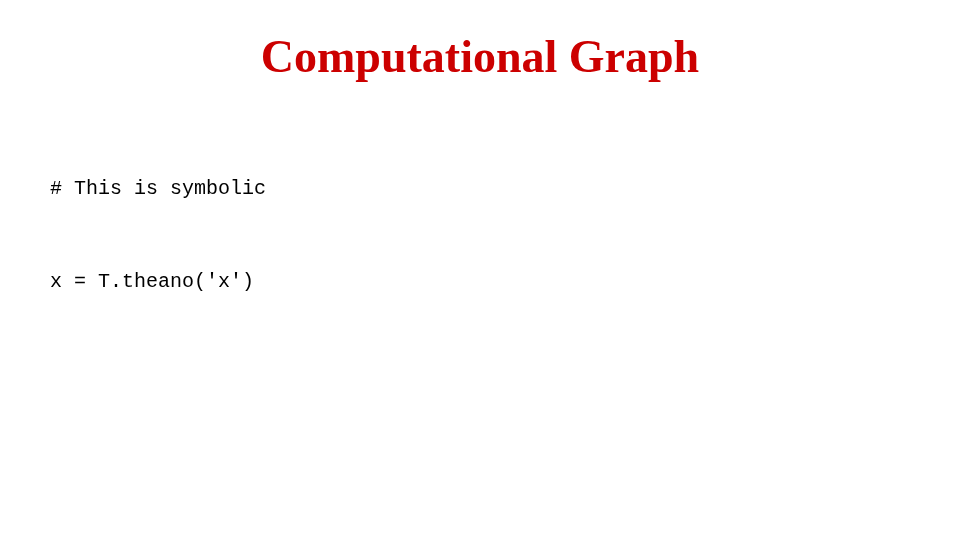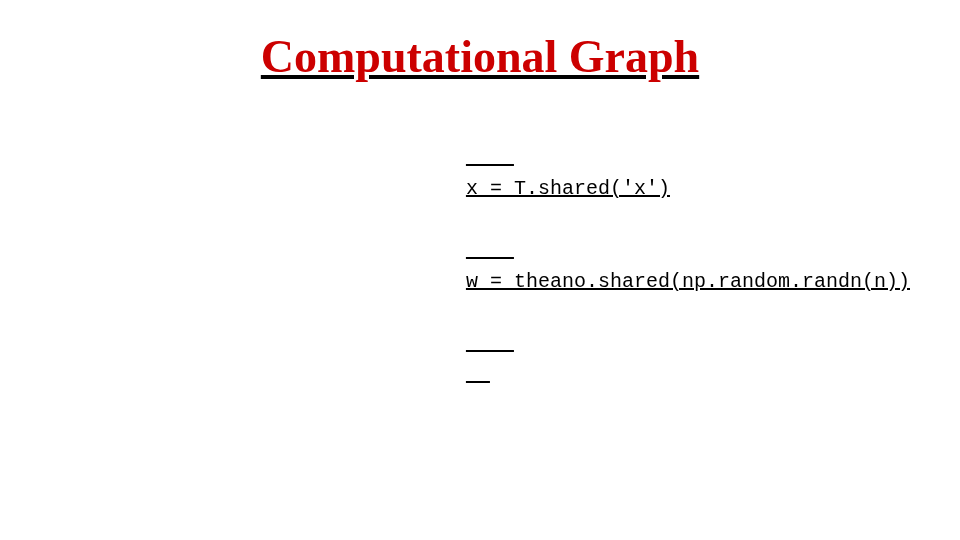--- a/index.html
+++ b/index.html
@@ -15,22 +15,21 @@
       font-family: 'Times New Roman', Times, serif;
       overflow: hidden;
     }
 
     .page-container {
       width: 960px;
       height: 532px;
       padding: 30px 50px 30px 50px;
       display: flex;
       flex-direction: column;
-      align-items: flex-end;
-      text-decoration: underline;
+      align-items: flex-start;
     }
 
     .title {
       width: 100%;
       text-align: center;
       font-size: 46px;
       font-weight: bold;
       color: #cc0000;
       margin-bottom: 28px;
       font-family: 'Times New Roman', Times, serif;
@@ -49,18 +48,18 @@
     }
   </style>
 </head>
 <body>
 
 <div class="page-container">
 
   <h1 class="title">Computational Graph</h1>
 
   <div class="code-block code-section-1">
-    <div>x = T.shared('x')</div>
-    <div>w = theano.shared(np.random.randn(n))</div>
+    <div># This is symbolic</div>
+    <div>x = T.theano('x')</div>
     
   </div>
 
 </div>
 
 </body></html>

